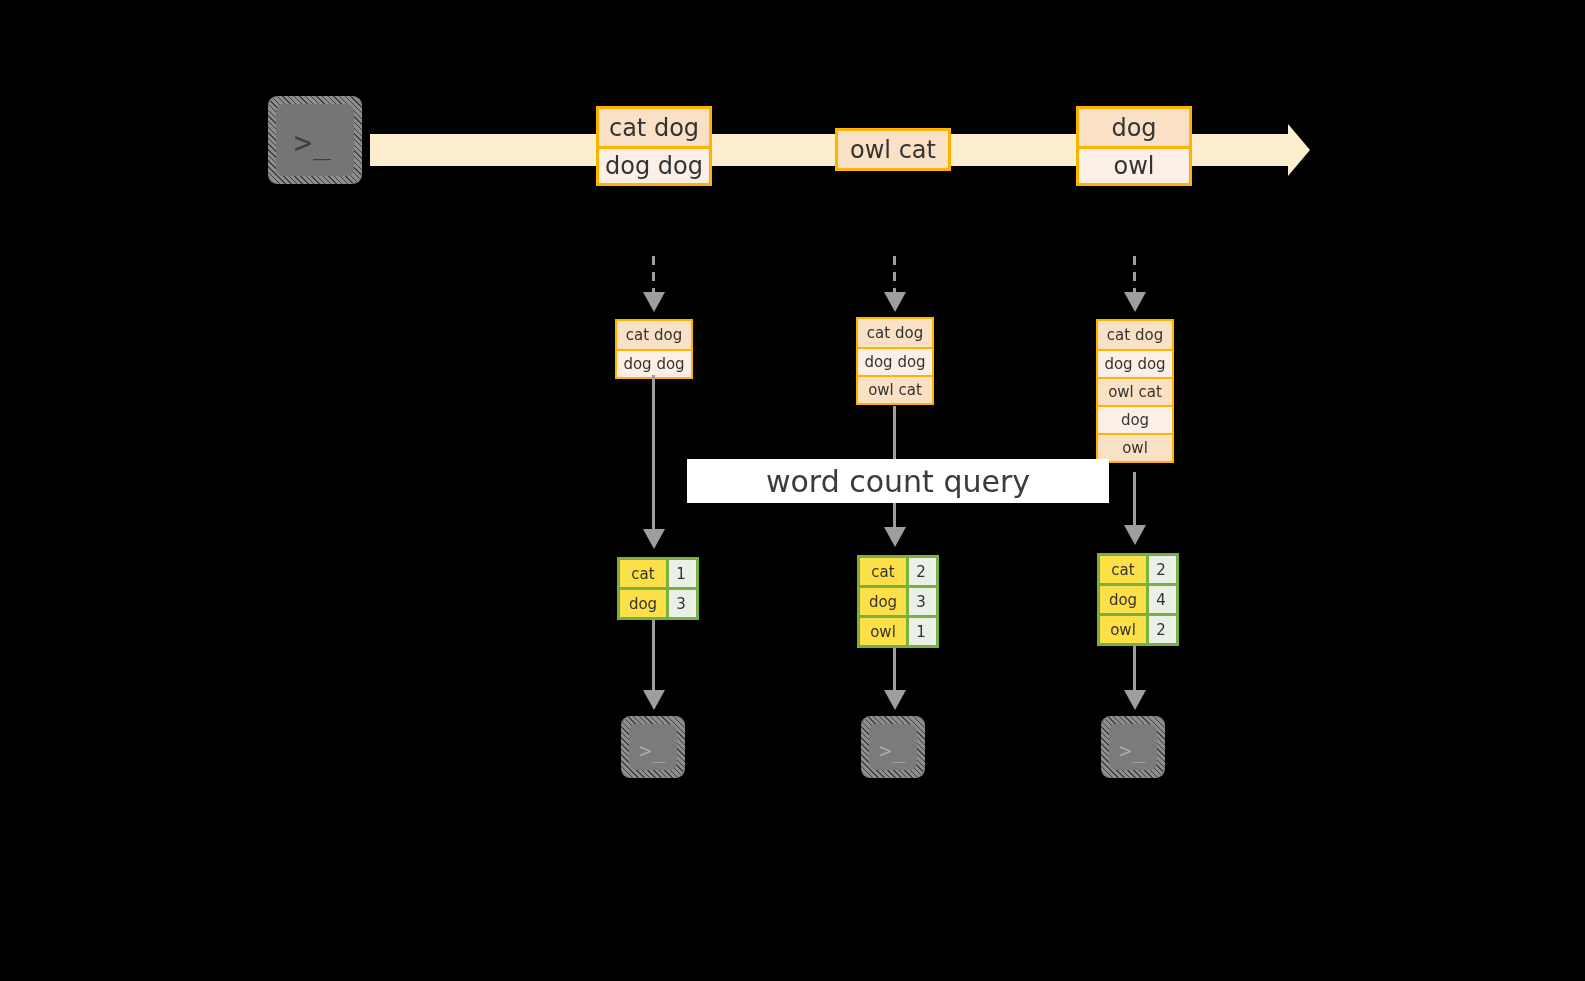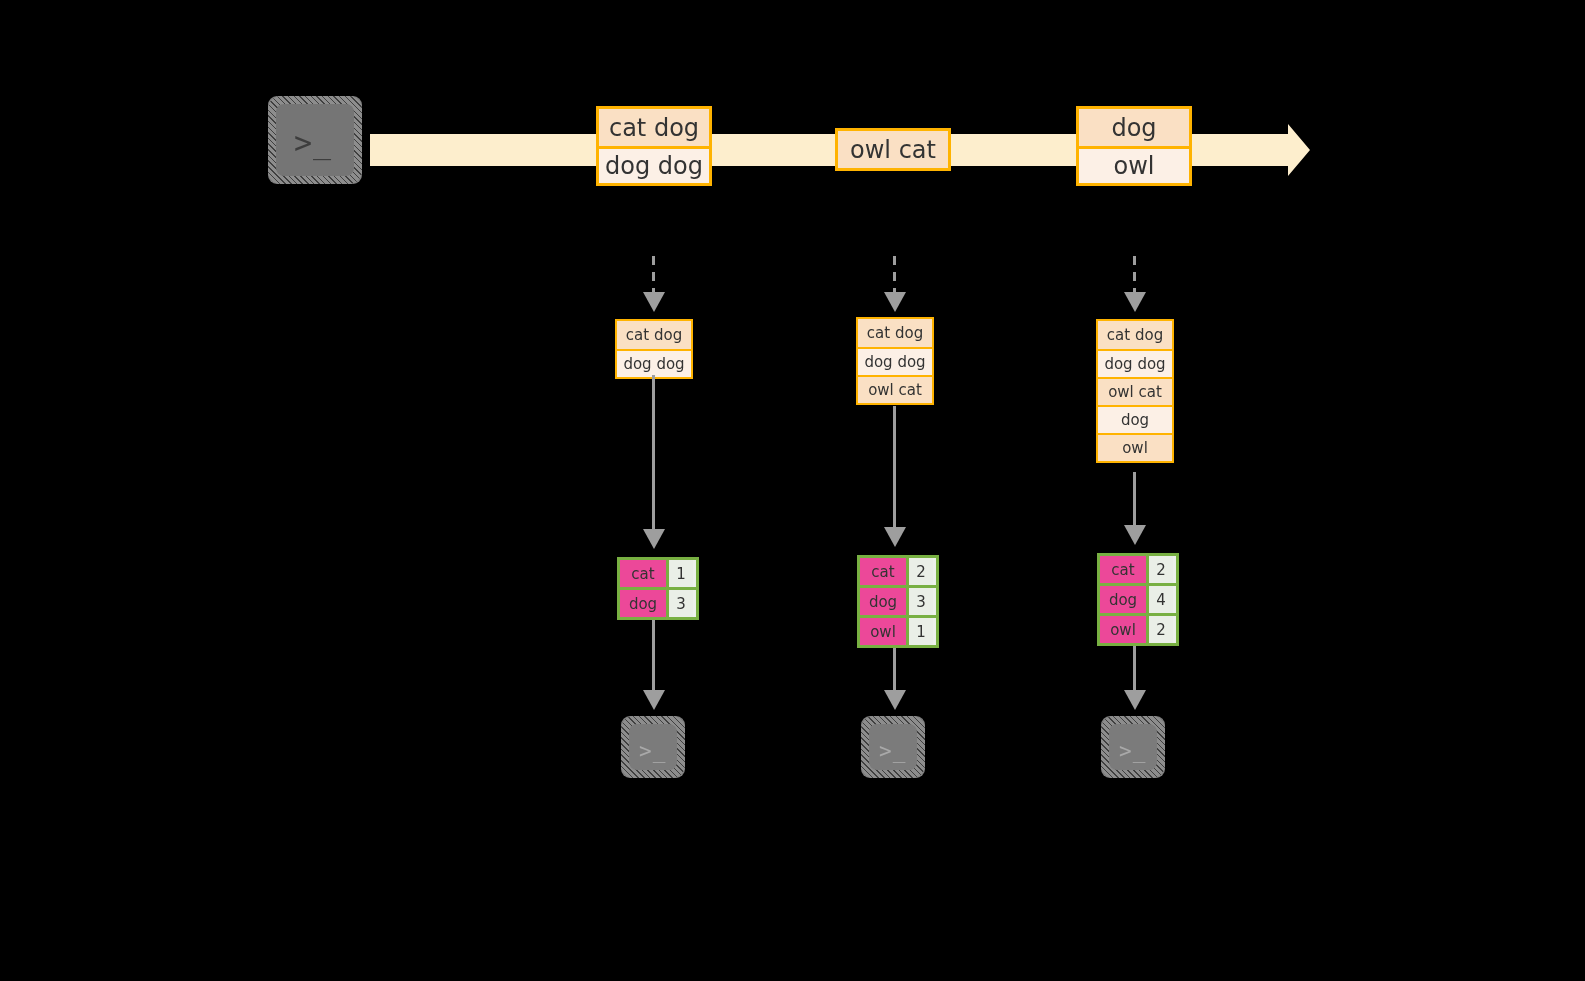--- a/index.html
+++ b/index.html
@@ -93,21 +93,21 @@
     border:3px solid #78b042;
     background:#eef2ec;
     font-size:15px;
     border-collapse:collapse;
   }
   .restable .trow{display:flex;}
   .restable .trow + .trow{border-top:3px solid #78b042;}
   .restable .c-word{
     box-sizing:border-box;width:46px;height:27px;
     display:flex;align-items:center;justify-content:center;
-    color:#333;background:#ec4899;
+    color:#333;background:#fde047;
   }
   .restable .c-cnt{
     box-sizing:border-box;width:27px;height:27px;
     display:flex;align-items:center;justify-content:center;
     color:#333;background:#eaefe7;
     border-left:3px solid #78b042;
   }
   #rt1{left:617px;top:557px;width:82px;}
   #rt2{left:857px;top:555px;width:82px;}
   #rt3{left:1097px;top:553px;width:82px;}
@@ -276,14 +276,15 @@
   <svg class="vhead" style="left:1124px;top:690px;" viewBox="0 0 22 20">
       <polygon points="0,0 22,0 11,20" fill="#9e9e9e"></polygon>
     </svg>
 
   <div class="term small" style="left:1101px;top:716px;">
     <div class="hatch"></div>
     <div class="inner"></div>
     <div class="prompt">&gt;_</div>
   </div>
 
+  <div id="wcq">word count query</div>
 
 </div>
 
 </body></html>

